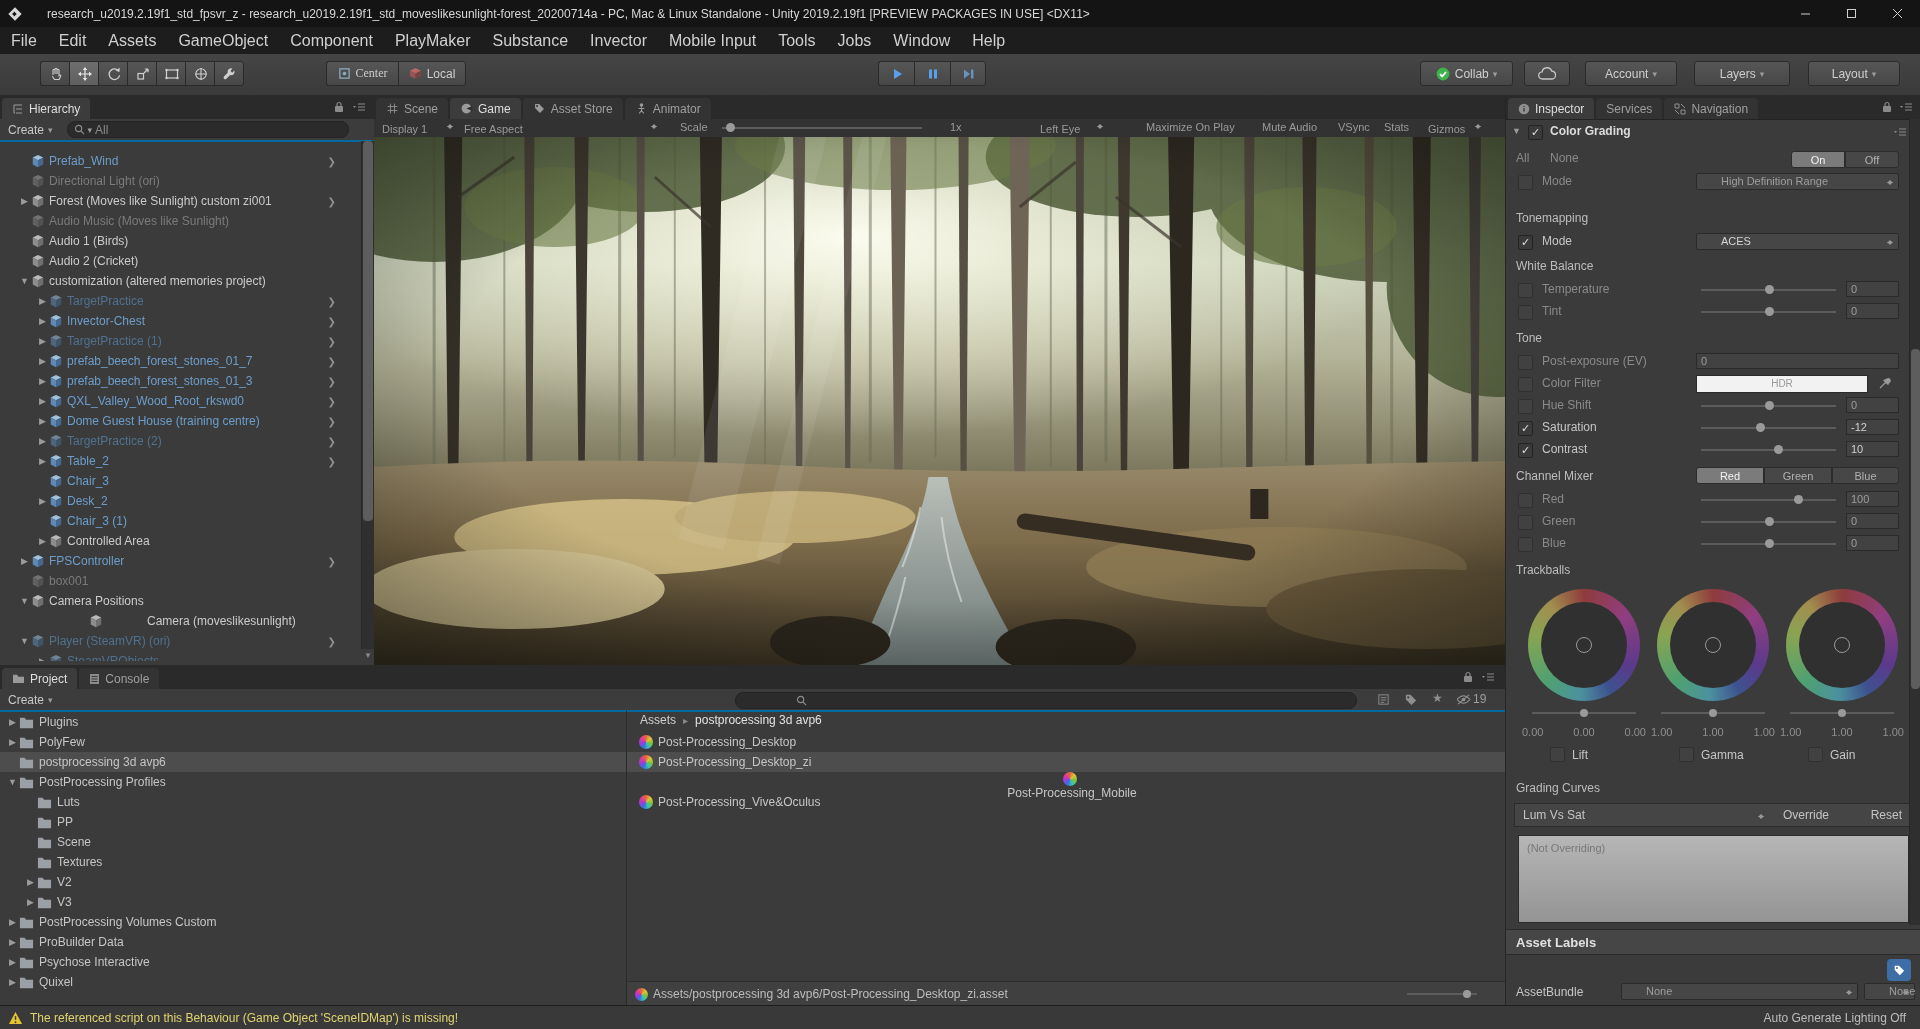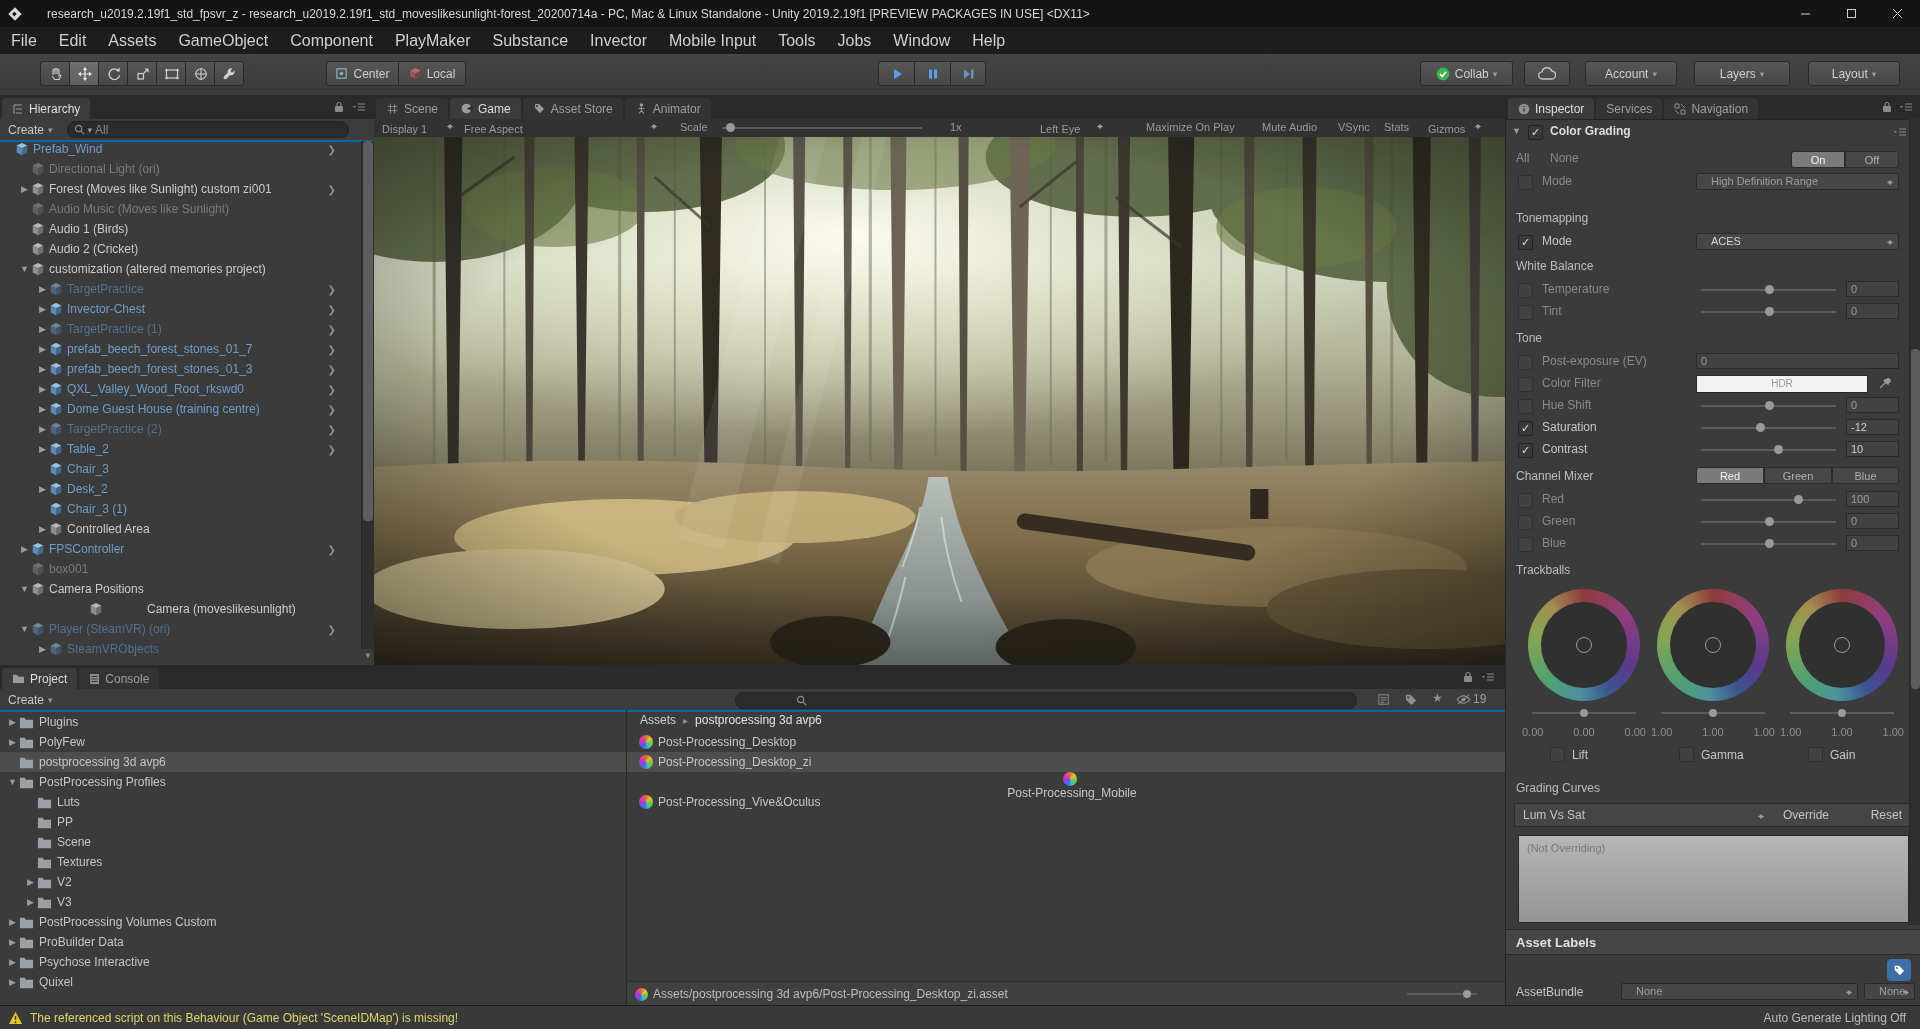--- a/index.html
+++ b/index.html
@@ -11,21 +11,21 @@
   #titlebar{left:0;top:0;width:1920px;height:27px;background:#141414;display:flex;align-items:center;}
   #titlebar .title{color:#d8d8d8;font-size:12px;margin-left:24px;white-space:nowrap;}
   .winbtn{width:46px;height:27px;display:flex;align-items:center;justify-content:center;color:#cfcfcf;}
   #menubar{left:0;top:27px;width:1920px;height:27px;background:#1d1d1d;display:flex;align-items:center;border-bottom:1px solid #0e0e0e;}
   .menu-item{padding:0 11px;color:#d0d0d0;font-size:16px;line-height:26px;}
   #toolbar{left:0;top:54px;width:1920px;height:41px;background:linear-gradient(#454545,#3a3a3a);border-bottom:1px solid #242424;}
   .tbtn{position:absolute;top:7px;height:25px;background:linear-gradient(#565656,#474747);border:1px solid #2a2a2a;border-radius:3px;
     display:flex;align-items:center;justify-content:center;color:#cfcfcf;box-sizing:border-box;}
   .tbtn.active{background:linear-gradient(#6e6e6e,#5f5f5f);}
   .tool{width:30px;}
-  .grp-l{border-radius:3px 0 0 3px;border-right:none;}
+  .grp-l{border-radius:3px 0 0 3px;border-right:none;font-family:Liberation Serif, serif;}
   .grp-m{border-radius:0;border-right:none;}
   .grp-r{border-radius:0 3px 3px 0;}
   
   .tabbar{position:absolute;left:0;top:0;right:0;height:24px;background:#2a2a2a;border-bottom:1px solid #232323;display:flex;align-items:flex-end;}
   .tab{height:21px;display:flex;align-items:center;gap:5px;padding:0 10px;margin-left:2px;background:#333333;color:#9f9f9f;
     border-radius:4px 4px 0 0;font-size:12px;white-space:nowrap;}
   .tab.active{background:#3c3c3c;color:#dedede;}
   .panel{position:absolute;background:#3b3b3b;}
   .subbar{position:absolute;left:0;right:0;height:21px;background:#3c3c3c;border-bottom:2px solid #0369a1;display:flex;align-items:center;}
   .createlbl{color:#c8c8c8;margin-left:8px;}
@@ -58,21 +58,21 @@
   .cb{position:absolute;width:13px;height:13px;top:2px;background:#3a3a3a;border:1px solid #232323;border-radius:2px;
     color:#e0e0e0;font-size:11px;line-height:13px;text-align:center;}
   .cb.off{background:#414141;border-color:#303030;}
   .lab{position:absolute;left:36px;top:1px;}
   .slider{position:absolute;height:16px;top:1px;}
   .track{position:absolute;left:0;right:0;top:7px;height:2px;background:#5c5c5c;}
   .sthumb{position:absolute;top:3px;width:9px;height:9px;border-radius:50%;background:#9a9a9a;margin-left:-4px;}
   .vbox{position:absolute;width:53px;height:16px;top:0;background:#424242;border:1px solid #2a2a2a;box-sizing:border-box;
     font-size:11px;line-height:14px;padding-left:4px;color:#9c9c9c;}
   .dd{position:absolute;height:17px;background:#464646;border:1px solid #2a2a2a;border-radius:2px;box-sizing:border-box;
-    font-size:11px;line-height:15px;padding-left:14px;color:#9e9e9e;}
+    font-size:11px;line-height:15px;padding-left:24px;color:#9e9e9e;}
   .dd .ud{position:absolute;right:3px;top:3px;}
   .ud{width:9px;height:10px;display:inline-block;position:relative;}
   .ud::before{content:"";position:absolute;left:1px;top:0;border:3.5px solid transparent;border-bottom-color:#999;}
   .ud::after{content:"";position:absolute;left:1px;bottom:-1px;border:3.5px solid transparent;border-top-color:#999;}
   .segbtn{height:17px;line-height:17px;text-align:center;font-size:11px;color:#b0b0b0;background:#474747;border:1px solid #2c2c2c;box-sizing:border-box;}
   .segbtn.on{background:#7b7b7b;color:#f2f2f2;}
   .wheel{position:absolute;width:112px;height:112px;border-radius:50%;
     background:conic-gradient(#cf4040,#cf40b4 55deg,#7840cf 115deg,#4064cf 150deg,#40b9cf 185deg,#40cf7c 225deg,#9ccf40 280deg,#cfae40 320deg,#cf4040);
     filter:saturate(.7) brightness(.82);}
   .wheel .hole{position:absolute;left:13px;top:13px;width:86px;height:86px;border-radius:50%;background:#3b3b3b;}
@@ -275,21 +275,21 @@
             <svg width="11" height="11" viewBox="0 0 12 12">
               <circle cx="5" cy="5" r="3.4" fill="none" stroke="#8a8a8a" stroke-width="1.3"></circle>
               <path d="M7.6 7.6 L11 11" stroke="#8a8a8a" stroke-width="1.3"></path>
             </svg>
           </span>
         <span class="ddarrow" style="margin:0 3px 0 0">▾</span>
         <span>All</span>
       </div>
     </div>
     <div class="abs" id="hlist" style="left:0;top:44px;width:362px;height:522px;overflow:hidden">
-        <div class="hrow" style="padding-left: 2px;">
+        <div class="hrow" style="padding-left: 18px; margin-top: 12px;">
           <span class="foldarrow"></span>
           <span class="icon">
             <svg width="14" height="14" viewBox="0 0 16 16" opacity="1">
     <path d="M8 1 L14 4 L8 7 L2 4 Z" fill="#9ec1e0"></path>
               <path d="M2 4 L8 7 L8 15 L2 12 Z" fill="#5d89b4"></path>
     <path d="M14 4 L8 7 L8 15 L14 12 Z" fill="#46688c"></path>
             </svg>
           </span>
           <span class="lbl c-prefab">Prefab_Wind</span>
           <span class="nav">❯</span>

